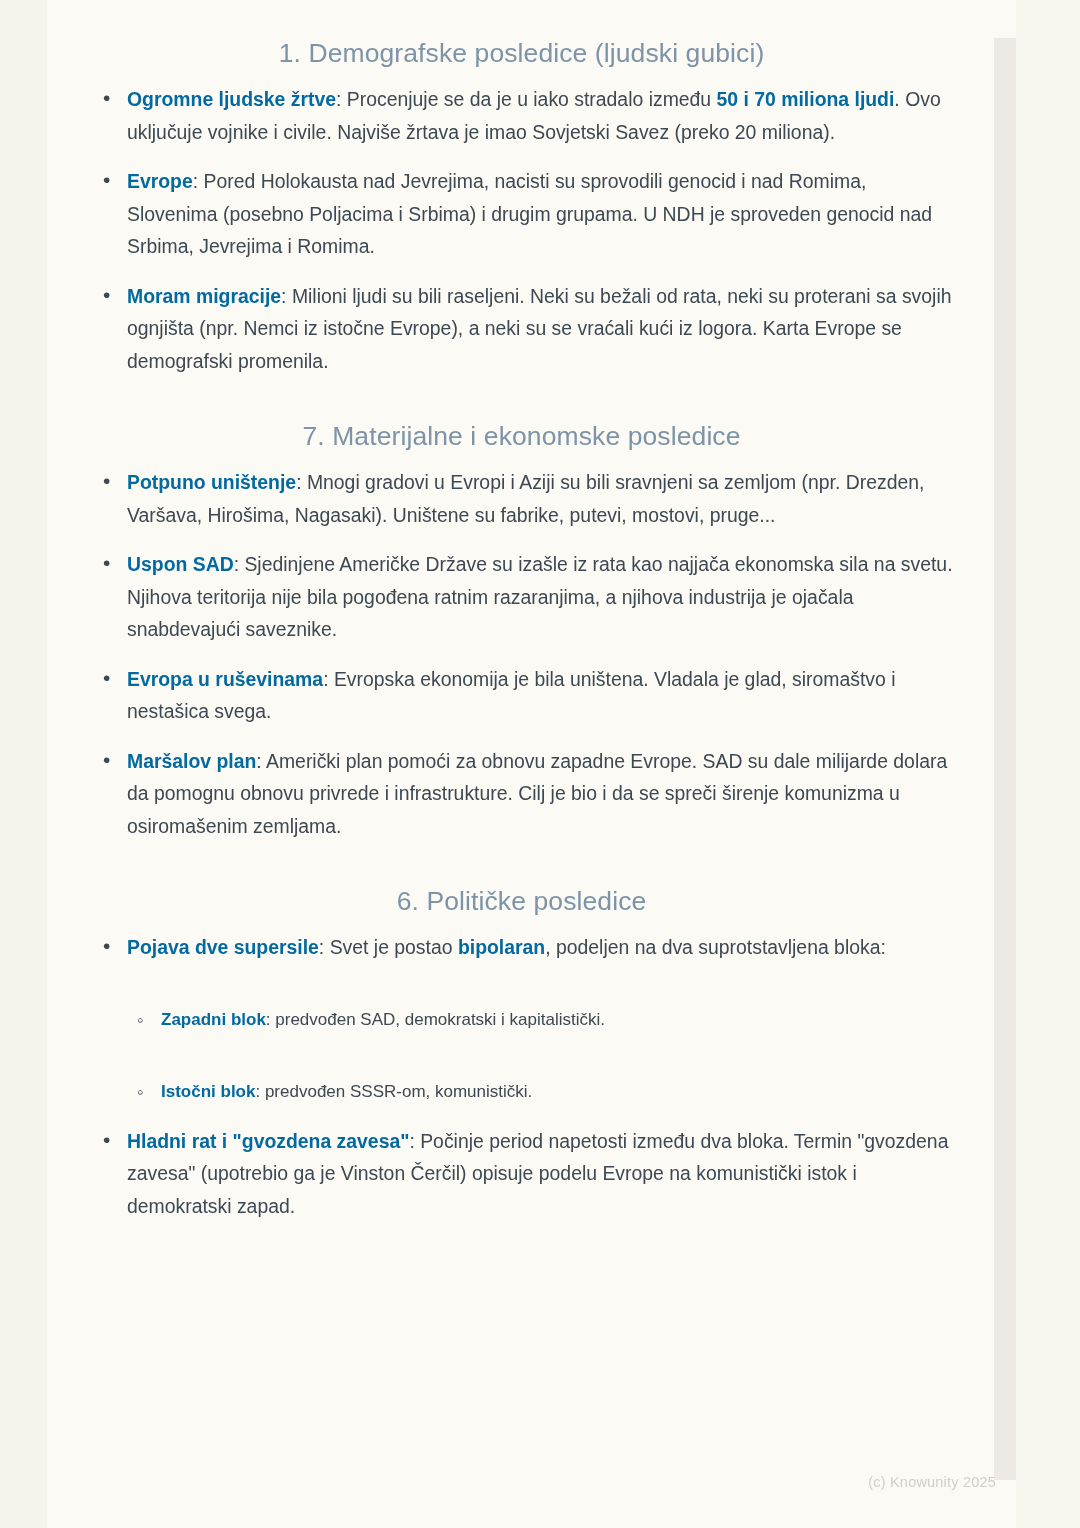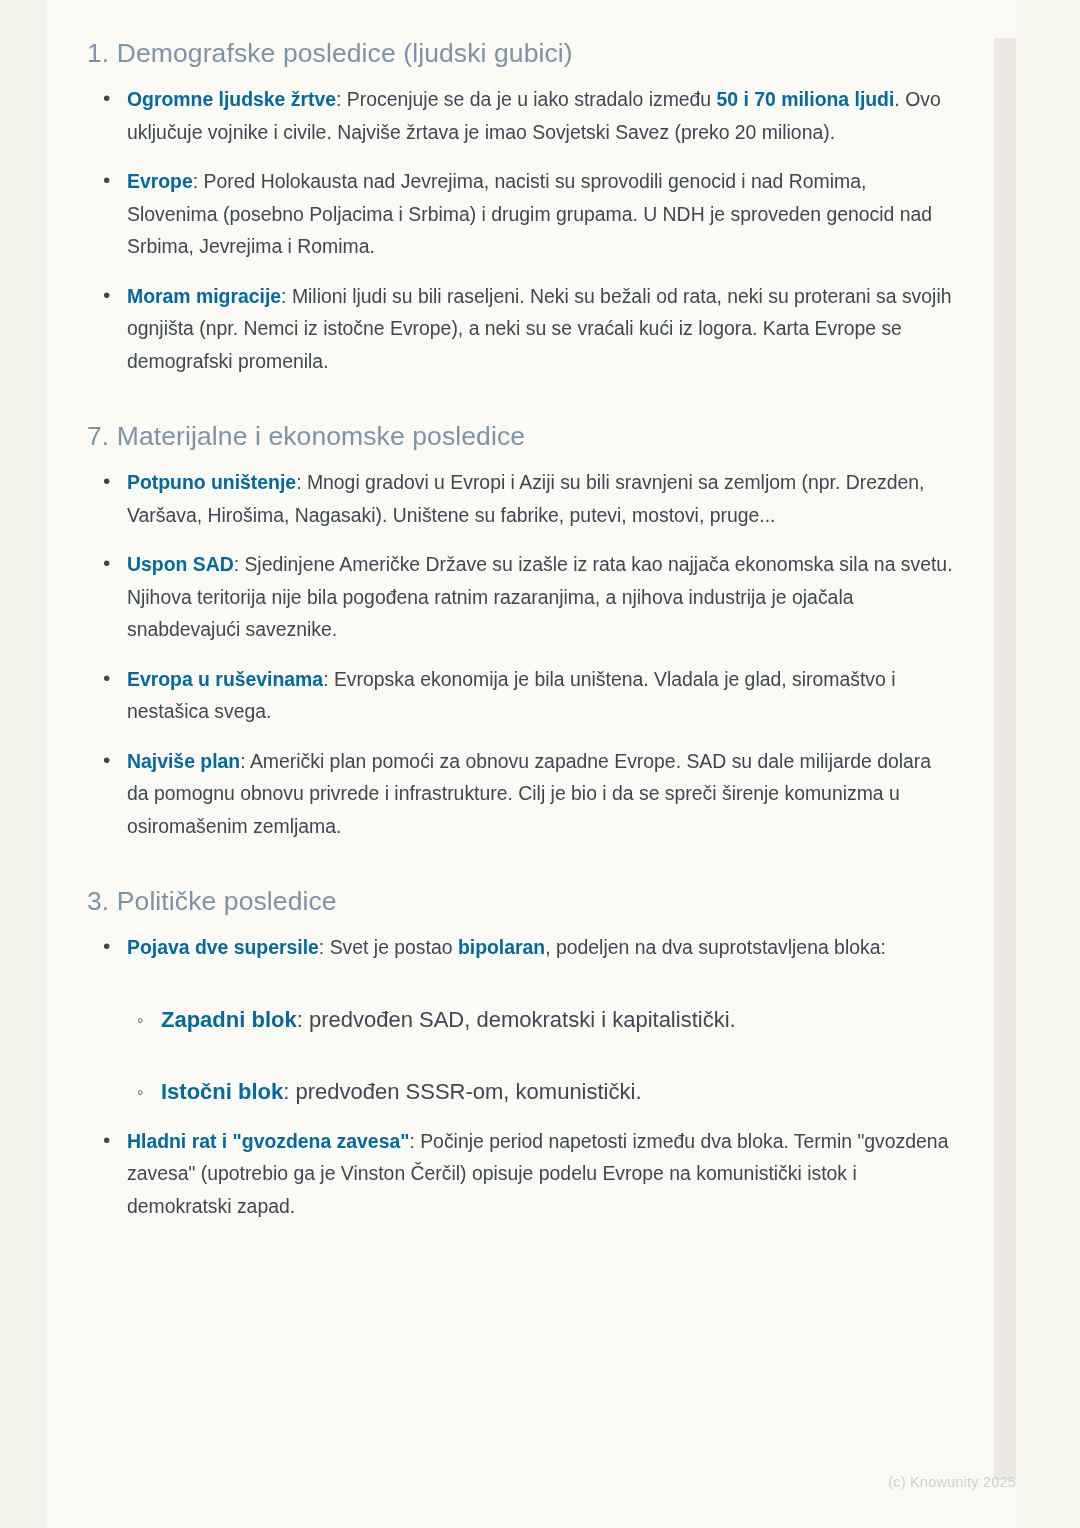--- a/index.html
+++ b/index.html
@@ -49,20 +49,21 @@
     width: 969px;
     padding: 38px 60px 0 40px;
     box-sizing: border-box;
   }
   h2.section-title {
     color: #7d93a7;
     font-size: 26.5px;
     font-weight: 400;
     margin: 0 0 14px 0;
     letter-spacing: 0.1px;
+    text-align: center;
   }
   .section + .section {
     margin-top: 44px;
   }
   ul.bullets {
     list-style: none;
     margin: 0;
     padding: 0;
   }
   ul.bullets > li {
@@ -84,37 +85,37 @@
   }
   ul.sublist {
     list-style: none;
     margin: 6px 0 0 0;
     padding: 0;
   }
   ul.sublist > li {
     position: relative;
     padding-left: 34px;
     margin-bottom: 11px;
-    font-size: 22px;
+    font-size: 17px;
     line-height: 32px;
     color: #3d4852;
     margin-top: 40px;
   }
   ul.sublist > li::before {
     content: "\25E6";
     position: absolute;
     left: 10px;
     top: 0;
     font-size: 18px;
     color: #3d4852;
   }
   b, strong { font-weight: 700; color: #0369a1; }
   .watermark {
     position: absolute;
-    right: 64px;
+    right: 84px;
     bottom: 38px;
     font-size: 14.5px;
     color: #cfd0c9;
     letter-spacing: 0.2px;
   }
 </style>
 </head>
 <body>
 
 <div class="page">
@@ -145,27 +146,27 @@
         <li>
           <b>Potpuno uništenje</b><span>: Mnogi gradovi u Evropi i Aziji su bili sravnjeni sa zemljom (npr. Drezden, Varšava, Hirošima, Nagasaki). Uništene su fabrike, putevi, mostovi, pruge...</span>
         </li>
         <li>
           <b>Uspon SAD</b><span>: Sjedinjene Američke Države su izašle iz rata kao najjača ekonomska sila na svetu. Njihova teritorija nije bila pogođena ratnim razaranjima, a njihova industrija je ojačala snabdevajući saveznike.</span>
         </li>
         <li>
           <b>Evropa u ruševinama</b><span>: Evropska ekonomija je bila uništena. Vladala je glad, siromaštvo i nestašica svega.</span>
         </li>
         <li>
-          <b>Najviše plan</b><span>: Američki plan pomoći za obnovu zapadne Evrope. SAD su dale milijarde dolara da pomognu obnovu privrede i infrastrukture. Cilj je bio i da se spreči širenje komunizma u osiromašenim zemljama.</span>
+          <b>Maršalov plan</b><span>: Američki plan pomoći za obnovu zapadne Evrope. SAD su dale milijarde dolara da pomognu obnovu privrede i infrastrukture. Cilj je bio i da se spreči širenje komunizma u osiromašenim zemljama.</span>
         </li>
       </ul>
     </div>
 
     <div class="section">
-      <h2 class="section-title">3. Političke posledice</h2>
+      <h2 class="section-title">6. Političke posledice</h2>
       <ul class="bullets">
         <li>
           <b>Pojava dve supersile</b><span>: Svet je postao </span><b>bipolaran</b><span>, podeljen na dva suprotstavljena bloka:</span>
           <ul class="sublist">
             <li>
               <b>Zapadni blok</b><span>: predvođen SAD, demokratski i kapitalistički.</span>
             </li>
             <li>
               <b>Istočni blok</b><span>: predvođen SSSR-om, komunistički.</span>
             </li>

